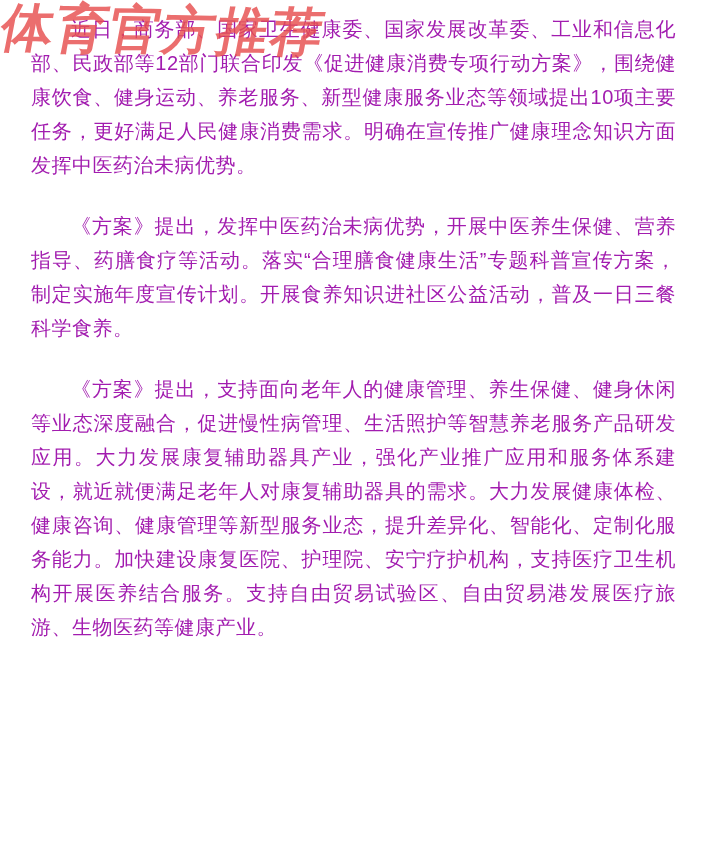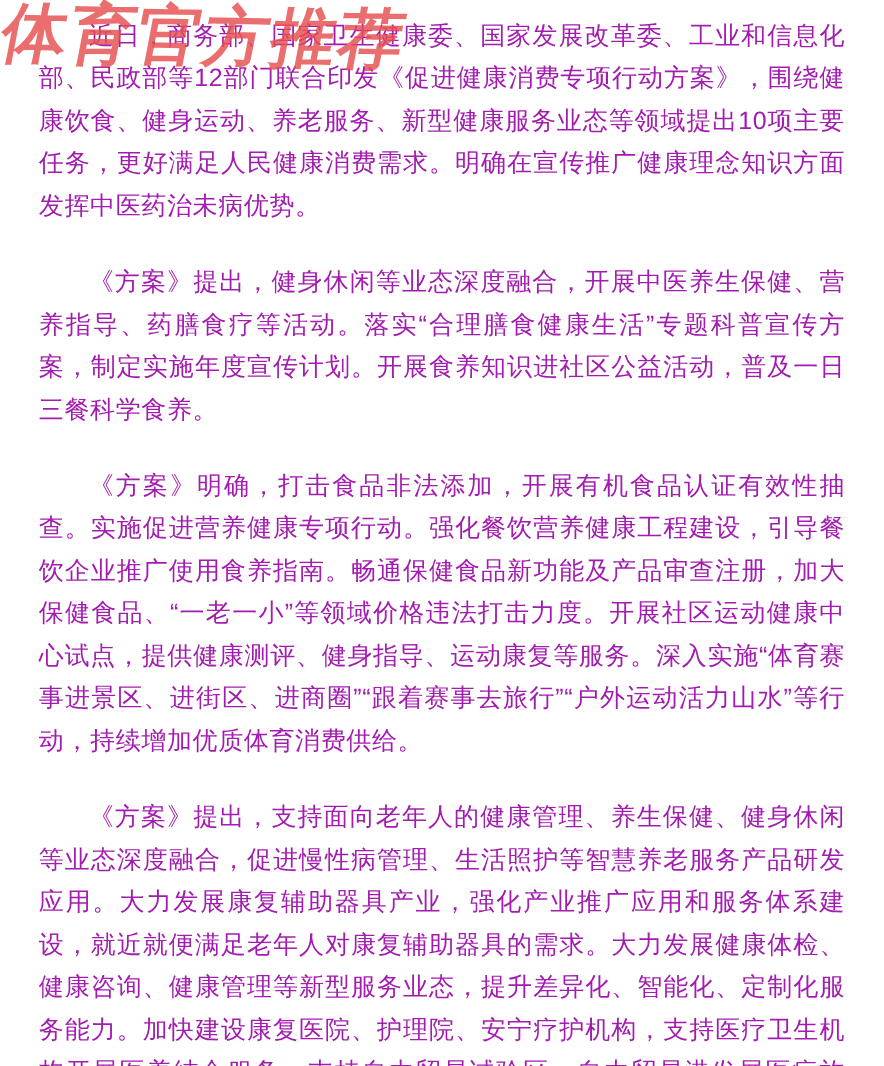--- a/index.html
+++ b/index.html
@@ -49,18 +49,17 @@
   }
 </style>
 </head>
 <body>
 
 <div class="page">
   <div class="watermark">体育官方推荐</div>
 
   <div class="content">
     <p>近日，商务部、国家卫生健康委、国家发展改革委、工业和信息化部、民政部等12部门联合印发《促进健康消费专项行动方案》，围绕健康饮食、健身运动、养老服务、新型健康服务业态等领域提出10项主要任务，更好满足人民健康消费需求。明确在宣传推广健康理念知识方面发挥中医药治未病优势。</p>
-    <p>《方案》提出，健身休闲等业态深度融合，开展中医养生保健、营养指导、药膳食疗等活动。落实“合理膳食健康生活”专题科普宣传方案，制定实施年度宣传计划。开展食养知识进社区公益活动，普及一日三餐科学食养。</p>
-    <p>《方案》明确，打击食品非法添加，开展有机食品认证有效性抽查。实施促进营养健康专项行动。强化餐饮营养健康工程建设，引导餐饮企业推广使用食养指南。畅通保健食品新功能及产品审查注册，加大保健食品、“一老一小”等领域价格违法打击力度。开展社区运动健康中心试点，提供健康测评、健身指导、运动康复等服务。深入实施“体育赛事进景区、进街区、进商圈”“跟着赛事去旅行”“户外运动活力山水”等行动，持续增加优质体育消费供给。</p>
+    <p>《方案》提出，发挥中医药治未病优势，开展中医养生保健、营养指导、药膳食疗等活动。落实“合理膳食健康生活”专题科普宣传方案，制定实施年度宣传计划。开展食养知识进社区公益活动，普及一日三餐科学食养。</p>
     <p>《方案》提出，支持面向老年人的健康管理、养生保健、健身休闲等业态深度融合，促进慢性病管理、生活照护等智慧养老服务产品研发应用。大力发展康复辅助器具产业，强化产业推广应用和服务体系建设，就近就便满足老年人对康复辅助器具的需求。大力发展健康体检、健康咨询、健康管理等新型服务业态，提升差异化、智能化、定制化服务能力。加快建设康复医院、护理院、安宁疗护机构，支持医疗卫生机构开展医养结合服务。支持自由贸易试验区、自由贸易港发展医疗旅游、生物医药等健康产业。</p>
 
   </div>
 </div>
 
 </body></html>

